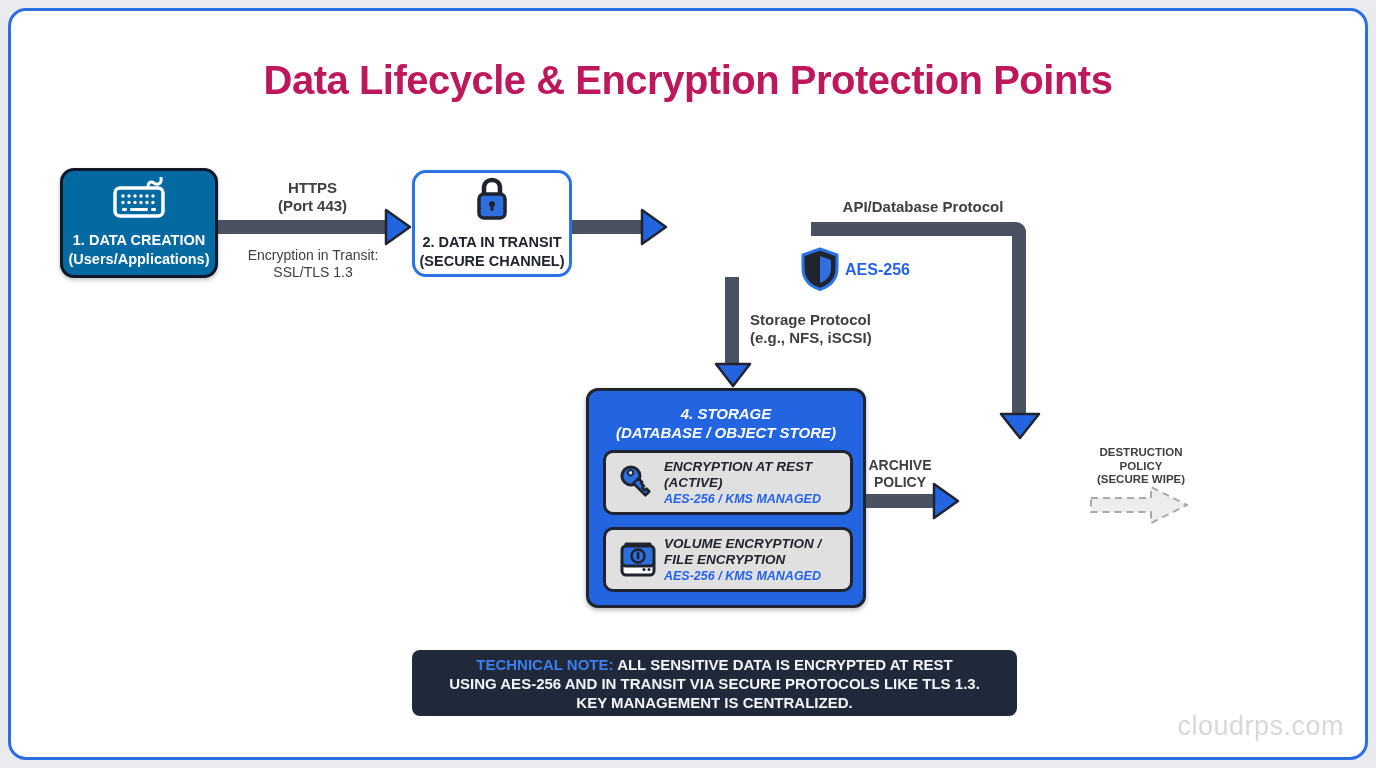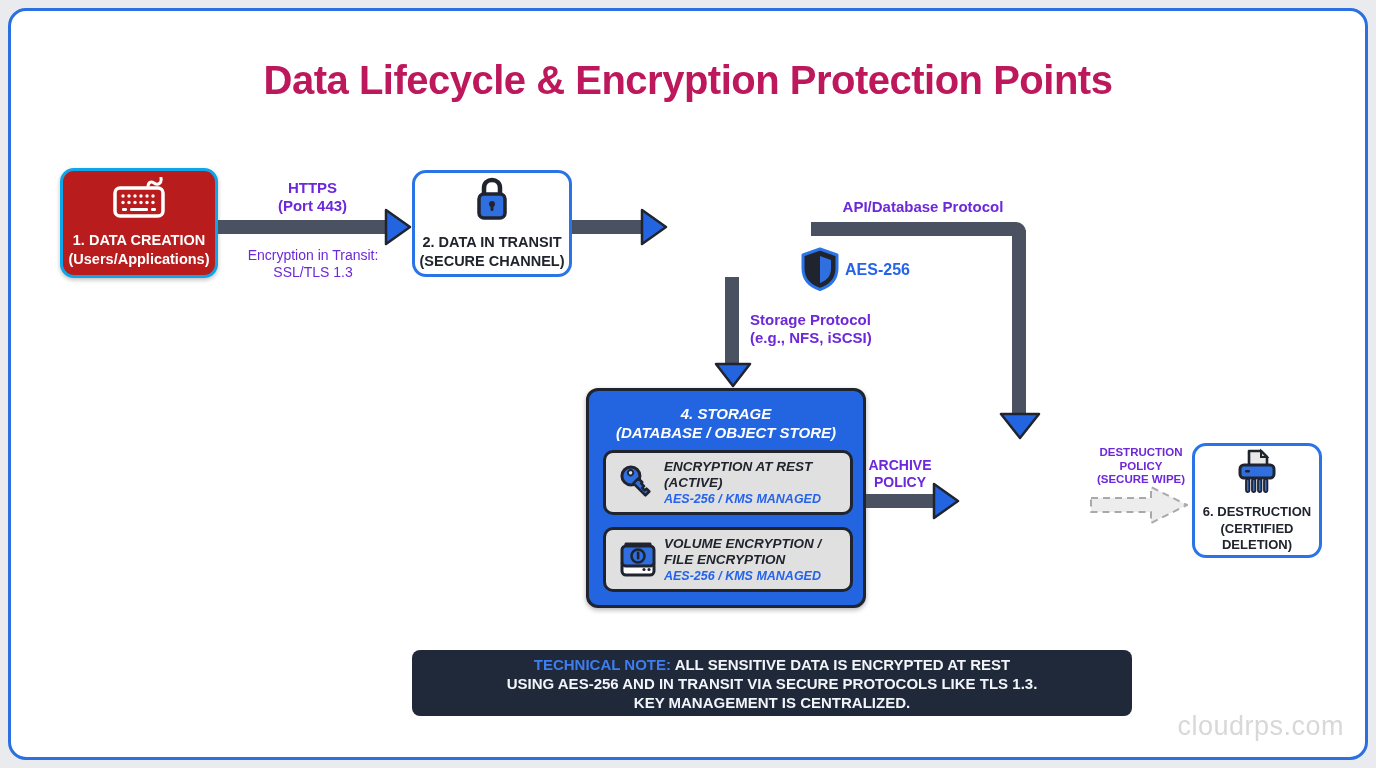--- a/index.html
+++ b/index.html
@@ -30,22 +30,22 @@
   .node {
     position: absolute;
     border-radius: 14px;
     display: flex; flex-direction: column;
     align-items: center; justify-content: center;
     text-align: center;
     font-weight: 700;
     line-height: 19px;
   }
   .node.blue {
-    background: #b91c1c;
-    border: 3px solid #0ea5e9;
+    background: #0369a1;
+    border: 3px solid #0f172a;
     color: #ffffff;
     box-shadow: 0 2px 4px rgba(0,0,0,0.25);
   }
   .node.white {
     background: #ffffff;
     border: 3px solid #2b74e8;
     color: #20242c;
   }
   .node .icon { display: block; margin-bottom: 7px; }
   .node .lbl { font-size: 14.5px; }
@@ -79,33 +79,33 @@
   #sub-rest   { top: 59px; }
   #sub-volume { top: 136px; }
 
   
   .bar { position: absolute; background: #4a5160; }
   .ah  { position: absolute; }
 
   
   .edge-label {
     position: absolute; text-align: center;
-    color: #6d28d9; font-weight: 700; font-size: 15px; line-height: 18px;
+    color: #404040; font-weight: 700; font-size: 15px; line-height: 18px;
   }
   .edge-label.regular { font-weight: 400; font-size: 14px; }
   .edge-label.small { font-size: 11.5px; line-height: 13.5px; }
   .edge-label.left  { text-align: left; font-weight: 600; }
   .aes-badge {
     position: absolute; left: 845px; top: 261px;
     color: #2563eb; font-weight: 700; font-size: 16px;
   }
 
   
   .note {
-    position: absolute; left: 412px; top: 650px; width: 720px; height: 66px;
+    position: absolute; left: 412px; top: 650px; width: 605px; height: 66px;
     background: #20293a; border-radius: 8px;
     display: flex; flex-direction: column; align-items: center; justify-content: center;
     color: #f2f5f9; font-weight: 700; font-size: 15px; line-height: 19px;
     text-align: center;
   }
   .note .accent { color: #3d7ef0; }
 
   .watermark {
     position: absolute; right: 32px; top: 711px;
     font-size: 27px; color: #d8d8d8; font-weight: 400; letter-spacing: 0.5px;
@@ -271,39 +271,20 @@
     <svg width="102" height="44" viewBox="0 0 102 44">
       <polygon points="2,15 62,15 62,4 98,22 62,40 62,29 2,29" fill="#ededed" stroke="#a9a9a9" stroke-width="2" stroke-dasharray="7 5" stroke-linejoin="round"></polygon>
     </svg>
   </span>
   <div class="edge-label small" style="left:1093px; top:446px; width:96px;">
     <div>DESTRUCTION</div>
     <div>POLICY</div>
     <div>(SECURE WIPE)</div>
   </div>
 
-  <div class="node white" id="node-destruction">
-    <span class="icon" style="margin-bottom:4px;">
-      <svg width="48" height="48" viewBox="0 0 48 48">
-        <path d="M16 3 H28 L34 9 V20 H16 Z" fill="#e8e8e8" stroke="#20242f" stroke-width="2.6" stroke-linejoin="round"></path>
-        <path d="M28 3 L28 9 L34 9 Z" fill="#cfcfcf" stroke="#20242f" stroke-width="2"></path>
-        <rect x="7" y="17" width="34" height="13" rx="4" fill="#2f6fe0" stroke="#20242f" stroke-width="3"></rect>
-        <rect x="12" y="22" width="5" height="2.6" rx="1.3" fill="#20242f"></rect>
-        <g fill="#2f6fe0" stroke="#20242f" stroke-width="1.8">
-          <rect x="13" y="31" width="3.4" height="13" rx="1.5"></rect>
-          <rect x="19" y="31" width="3.4" height="13" rx="1.5"></rect>
-          <rect x="25" y="31" width="3.4" height="13" rx="1.5"></rect>
-          <rect x="31" y="31" width="3.4" height="13" rx="1.5"></rect>
-        </g>
-      </svg>
-    </span>
-    <div class="lbl">6. DESTRUCTION</div>
-    <div class="lbl">(CERTIFIED</div>
-    <div class="lbl">DELETION)</div>
-  </div>
 
   <div class="note">
     <div>
       <span class="accent">TECHNICAL NOTE:</span><span> ALL SENSITIVE DATA IS ENCRYPTED AT REST</span>
     </div>
     <div>USING AES-256 AND IN TRANSIT VIA SECURE PROTOCOLS LIKE TLS 1.3.</div>
     <div>KEY MANAGEMENT IS CENTRALIZED.</div>
   </div>
 
   <div class="watermark">cloudrps.com</div>

